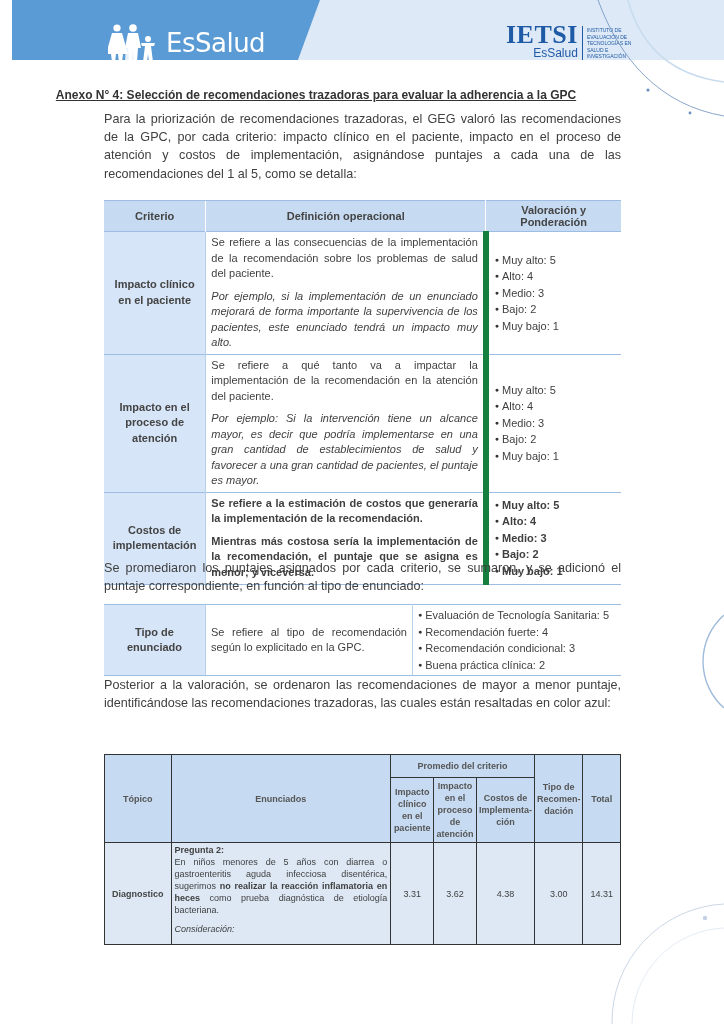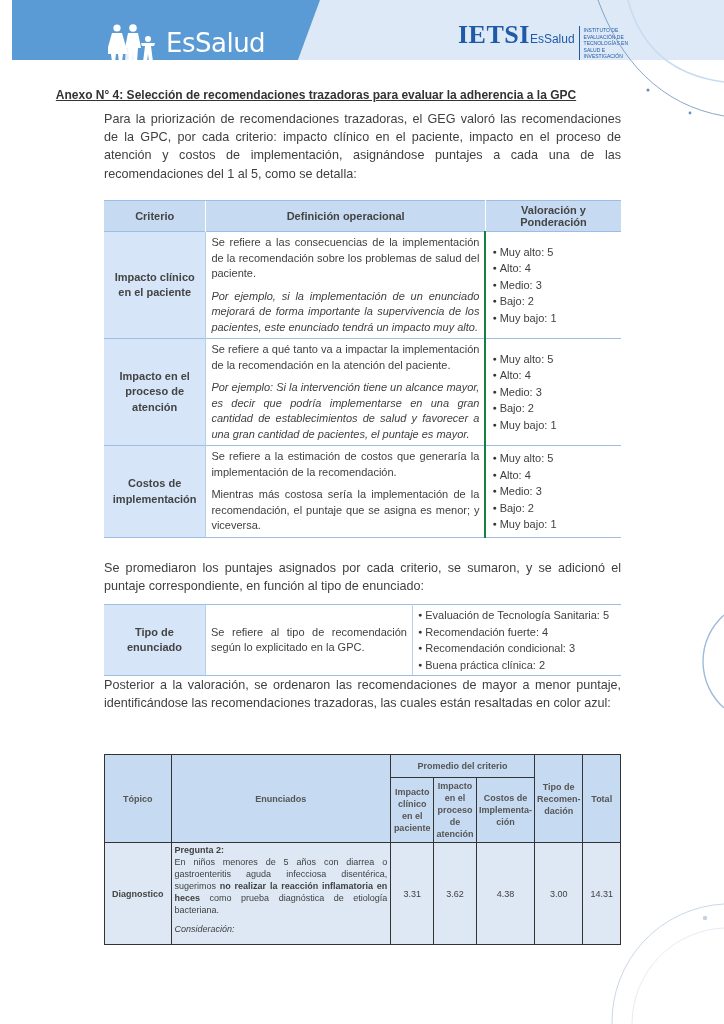--- a/index.html
+++ b/index.html
@@ -10,39 +10,39 @@
       color: #3a3a3a;
     }
     .banner { position: absolute; left: 12px; top: 0; width: 724px; height: 60px; background: #dde9f6; overflow: hidden; }
     .banner-left { position: absolute; left: 0; top: 0; width: 280px; height: 76px; background: #5b9bd5; }
     .banner-slant { position: absolute; left: 280px; top: 0; width: 0; height: 0;
       border-top: 76px solid #5b9bd5; border-right: 28px solid transparent; }
     .essalud-logo { position: absolute; left: 96px; top: 24px; display: flex; align-items: center; color: #fff; }
     .family-icon { width: 56px; height: 38px; }
     .essalud-text { font-size: 26px; letter-spacing: -0.5px; margin-left: 2px; font-family: "DejaVu Sans", sans-serif; }
     .ietsi-logo { position: absolute; left: 446px; top: 24px; display: flex; align-items: flex-start; }
-    .ietsi-main { display: flex; flex-direction: row; align-items: flex-end; }
+    .ietsi-main { display: flex; flex-direction: column; align-items: flex-end; margin-left: 48px; }
     .ietsi-word { font-family: "Liberation Serif", serif; font-weight: bold; font-size: 26px; color: #1f5aa6; line-height: 22px; letter-spacing: 0.5px; }
     .ietsi-sub { font-size: 12px; color: #1f5aa6; line-height: 13px; margin-top: 1px; }
     .ietsi-sep { width: 1px; height: 34px; background: #1f5aa6; margin: 2px 4px 0 4px; }
     .ietsi-inst { font-size: 5px; color: #1f5aa6; line-height: 6.6px; margin-top: 3px; text-transform: uppercase; width: 46px; }
     .deco { position: absolute; pointer-events: none; }
 
     .title { position: absolute; left: 0; width: 632px; top: 88px; text-align: center;
       font-size: 12px; font-weight: bold; text-decoration: underline; color: #333; }
     .para { position: absolute; left: 104px; width: 517px; font-size: 12.6px; line-height: 18.2px;
       text-align: justify; color: #3f3f3f; }
 
     table { border-collapse: collapse; }
     .crit-table { position: absolute; left: 104px; top: 200px; width: 517px; font-size: 11px; color: #3f3f3f; }
     .crit-table th { background: #c6daf1; font-weight: bold; color: #444; padding: 3px 16px; height: 24px; }
     .crit-table td { vertical-align: middle; padding: 3px 5px; line-height: 15.5px; border-top: 1.5px solid #9dbde3; }
-    .crit-table tr:last-child td { border-bottom: 1.5px solid #9dbde3; }
+    .crit-table tr:last-child td { border-bottom: 1.5px solid #9dbde3; font-weight: bold; }
     .crit-table td.crit { background: #d6e5f7; text-align: center; font-weight: bold; color: #444; width: 92px; }
-    .crit-table td.def { text-align: justify; border-right: 2px solid #15803d; border-left: 1px solid #b9d0ea; width: 283px; }
+    .crit-table td.def { text-align: justify; border-right: 6px solid #15803d; border-left: 1px solid #b9d0ea; width: 283px; }
     .crit-table td.def p { margin: 0; }
     .crit-table td.def p.ex { font-style: italic; margin-top: 7px; }
     .crit-table td.val { padding-left: 6px; }
     .crit-table thead tr th { border-top: 1.5px solid #9dbde3; }
     .crit-table th.mid { border-left: 1px solid #fff; border-right: 1px solid #fff; }
     ul.bul { list-style: none; margin: 0; padding: 0; }
     ul.bul li::before { content: "\25CF"; font-size: 7px; vertical-align: 2px; margin-right: 3px; color: #333; }
 
     .tipo-table { position: absolute; left: 104px; top: 604px; width: 517px; font-size: 11px; color: #3f3f3f; }
     .tipo-table td { border-top: 1.5px solid #9dbde3; border-bottom: 1.5px solid #9dbde3; vertical-align: middle; padding: 2px 5px; line-height: 15.5px; }

